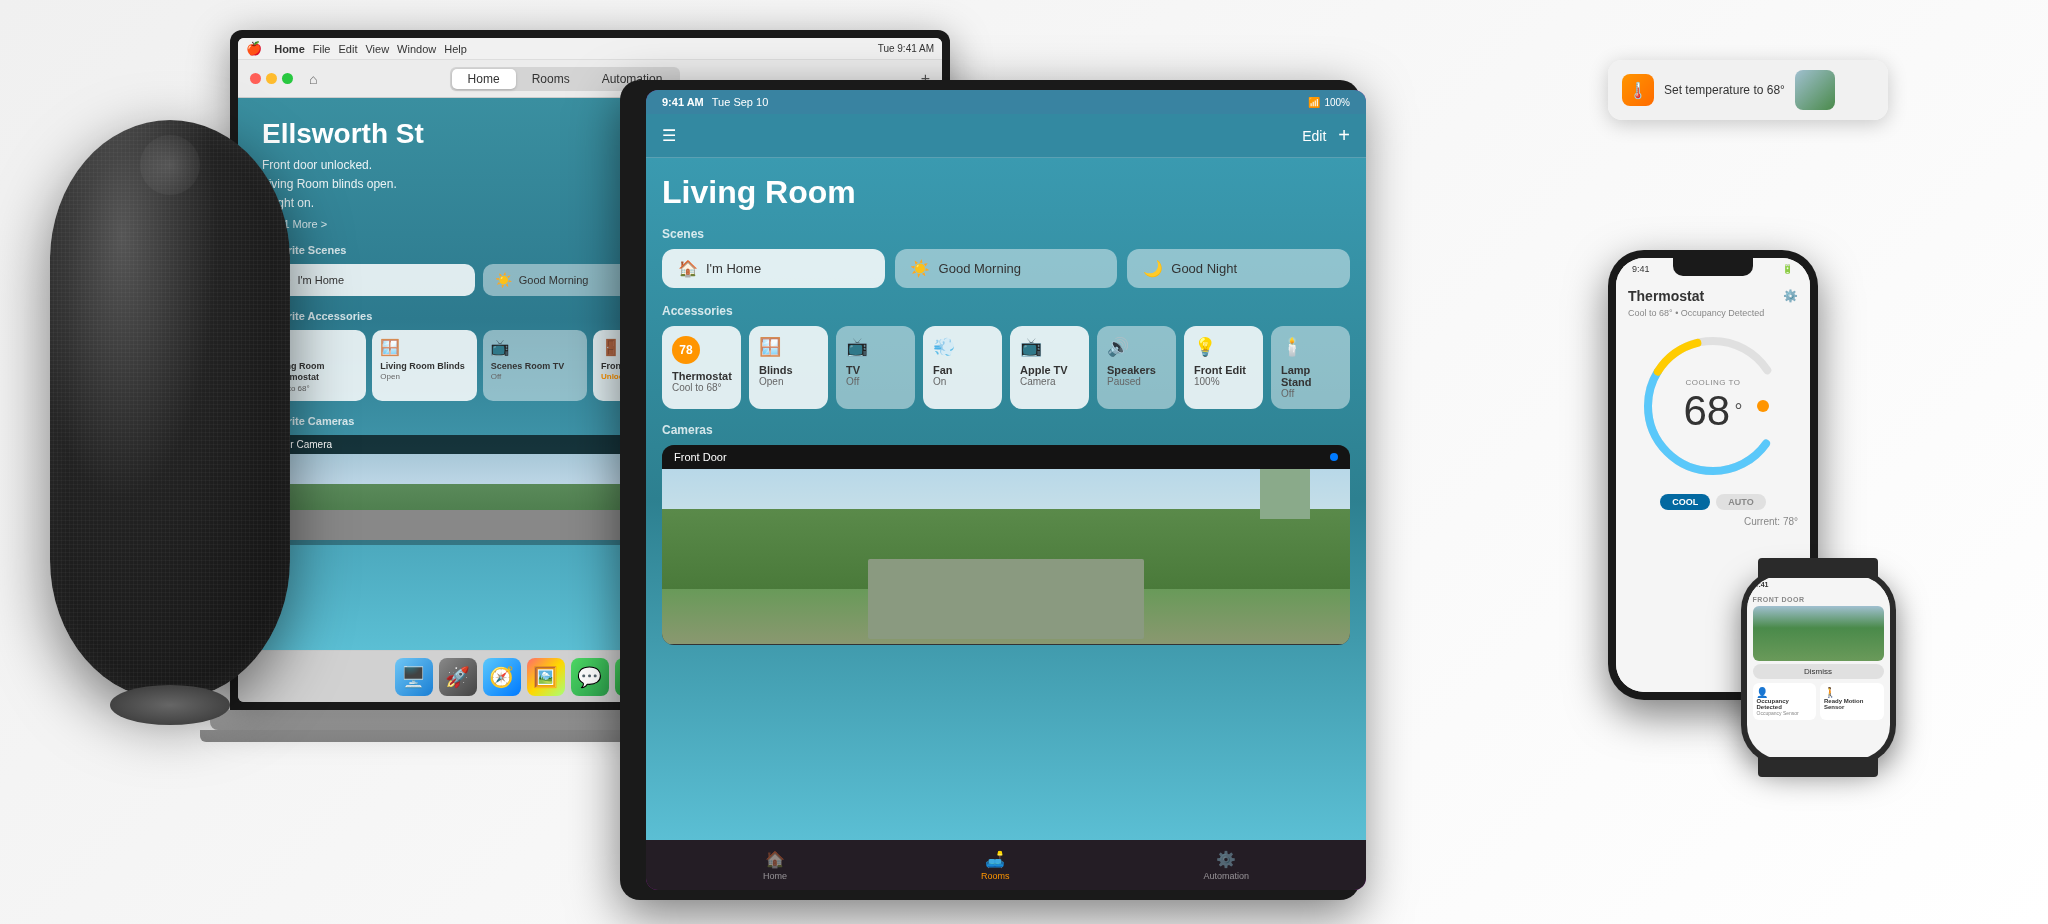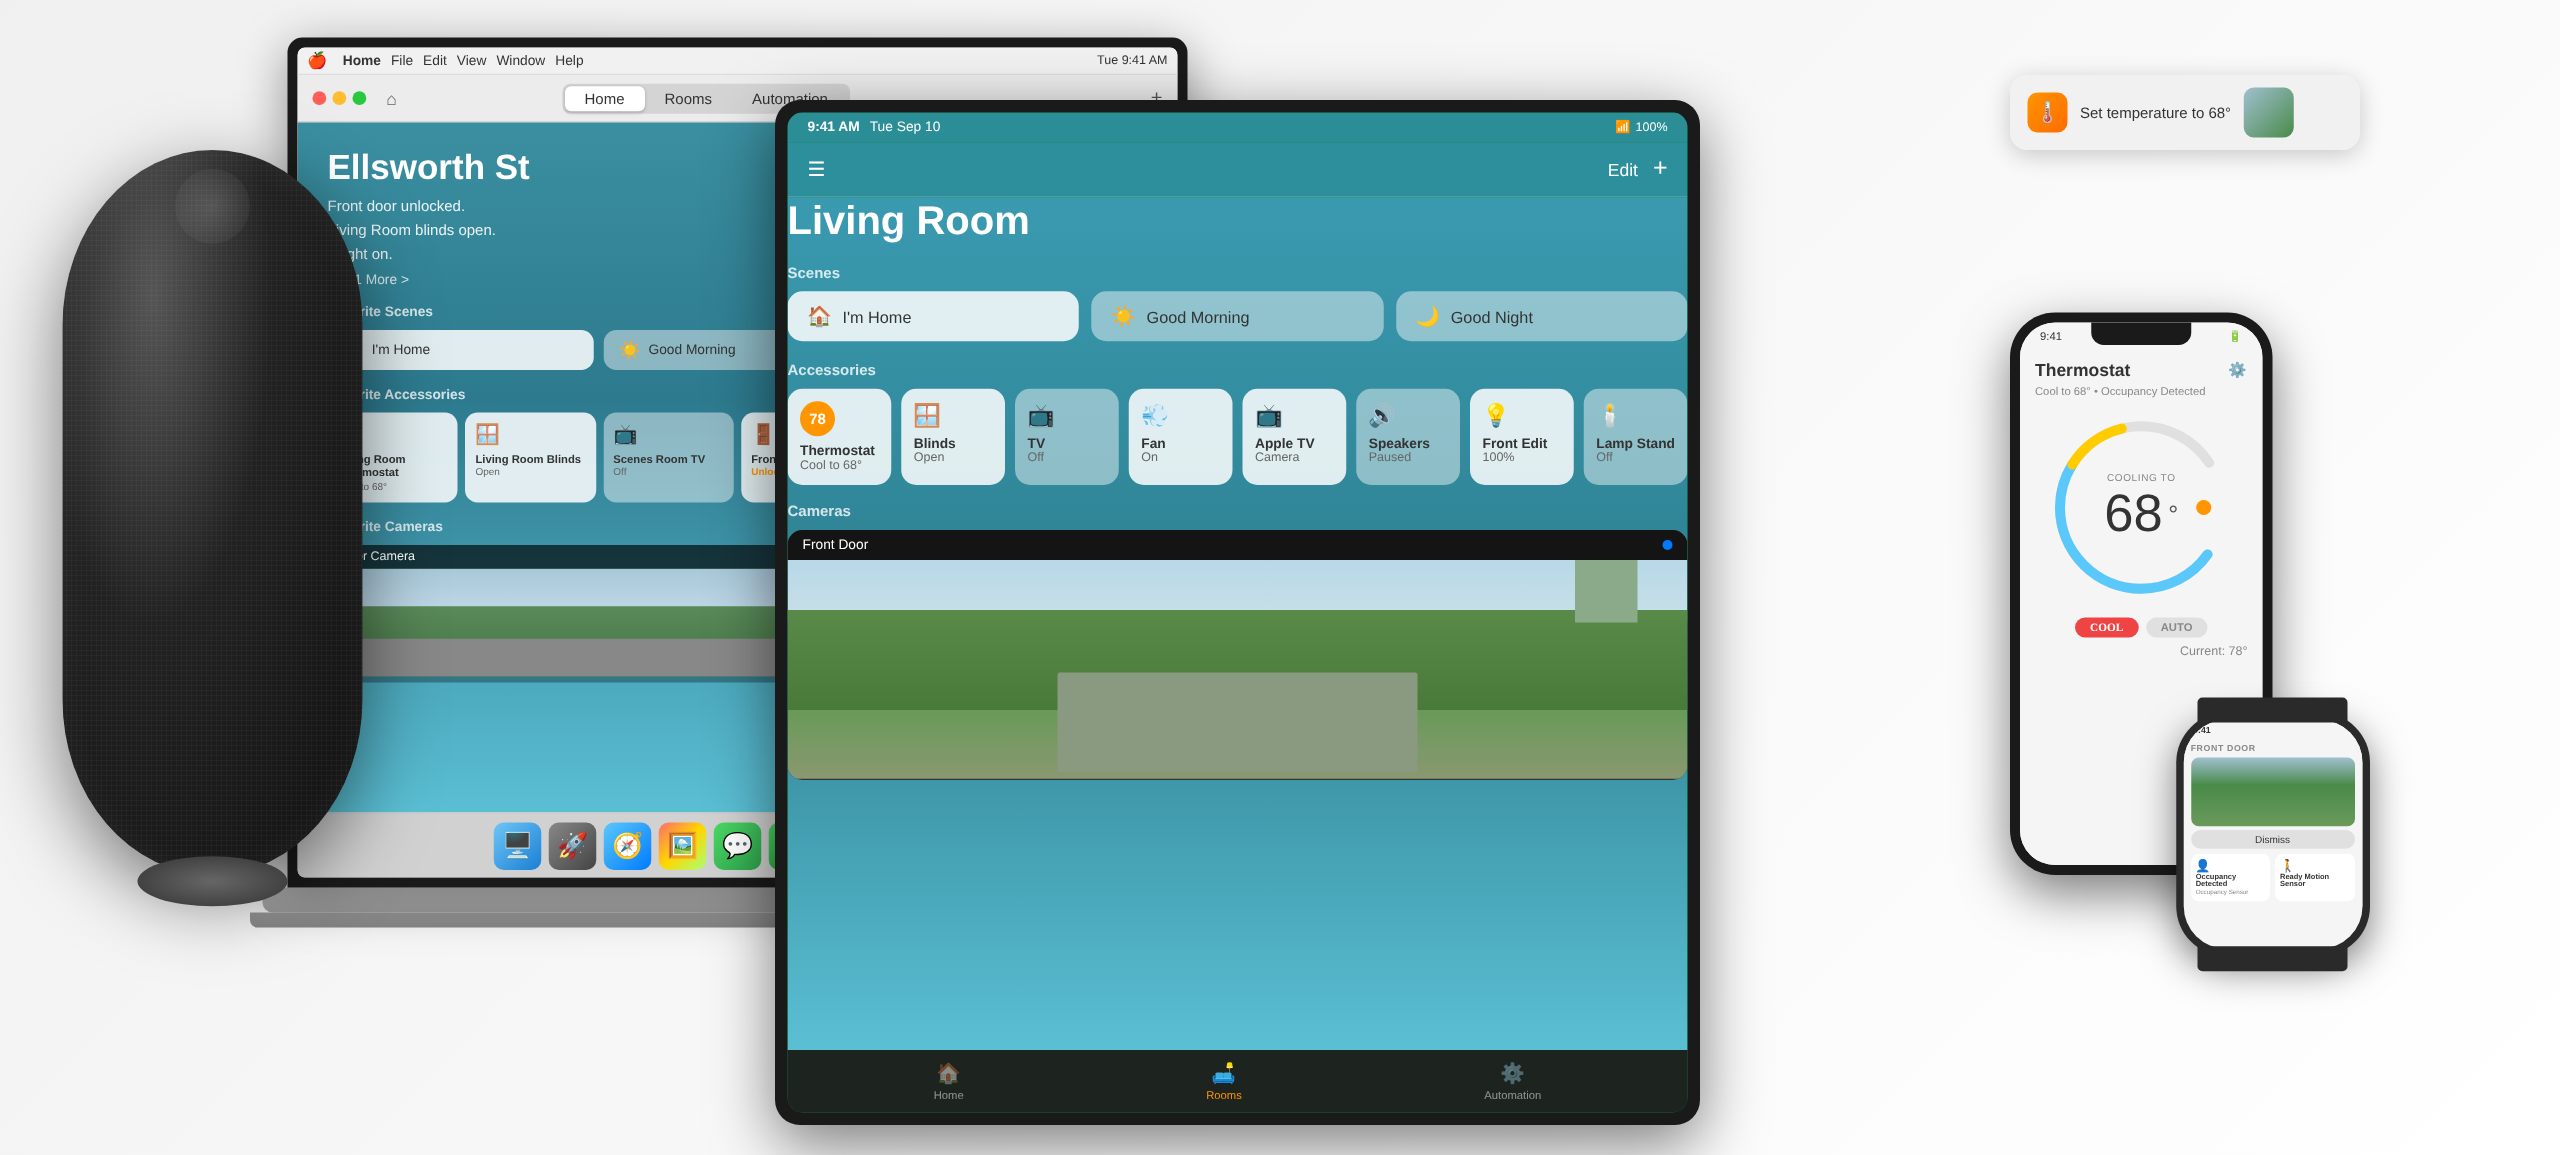--- a/index.html
+++ b/index.html
@@ -313,21 +313,22 @@
       background: #1a1a1a;
       border-radius: 20px;
       padding: 10px;
       box-shadow: 0 15px 50px rgba(0,0,0,0.5);
     }
     .ipad-display {
       width: 100%;
       height: 100%;
       border-radius: 12px;
       overflow: hidden;
-      background: #15803d;
+      background: #a21caf;
+      margin-left: 16px;
     }
 
     
     .ipad-statusbar {
       height: 24px;
       background: rgba(45,143,160,0.9);
       display: flex;
       align-items: center;
       padding: 0 16px;
       font-size: 11px;
@@ -352,20 +353,21 @@
       padding: 0 16px;
       border-bottom: 1px solid rgba(255,255,255,0.2);
     }
     .ipad-menu-icon { color: white; font-size: 16px; margin-right: 12px; }
     .ipad-edit-btn { margin-left: auto; color: white; font-size: 14px; font-weight: 500; margin-right: 12px; }
     .ipad-plus-btn { color: white; font-size: 20px; }
 
     .ipad-content {
       background: linear-gradient(180deg, #3a9ab0 0%, #2d8090 50%, #5bbfd4 100%);
       height: calc(100% - 68px - 50px);
+      padding: 16px;
       overflow: hidden;
     }
     .ipad-room-title {
       font-size: 32px;
       font-weight: 700;
       color: white;
       margin-bottom: 16px;
     }
     .ipad-section-title {
       font-size: 12px;
@@ -550,21 +552,21 @@
       justify-content: center;
       gap: 6px;
       margin-bottom: 6px;
     }
     .thermostat-mode-btn {
       padding: 3px 12px;
       border-radius: 12px;
       font-size: 9px;
       font-weight: 600;
     }
-    .thermostat-mode-btn.active { background: #ef4444; color: white; font-family: Liberation Serif, serif; }
+    .thermostat-mode-btn.active { background: #0369a1; color: white; }
     .thermostat-mode-btn.inactive { background: #e0e0e0; color: #888; }
 
     
     .apple-watch {
       position: absolute;
       right: 140px;
       top: 550px;
       width: 180px;
       height: 220px;
       z-index: 7;

